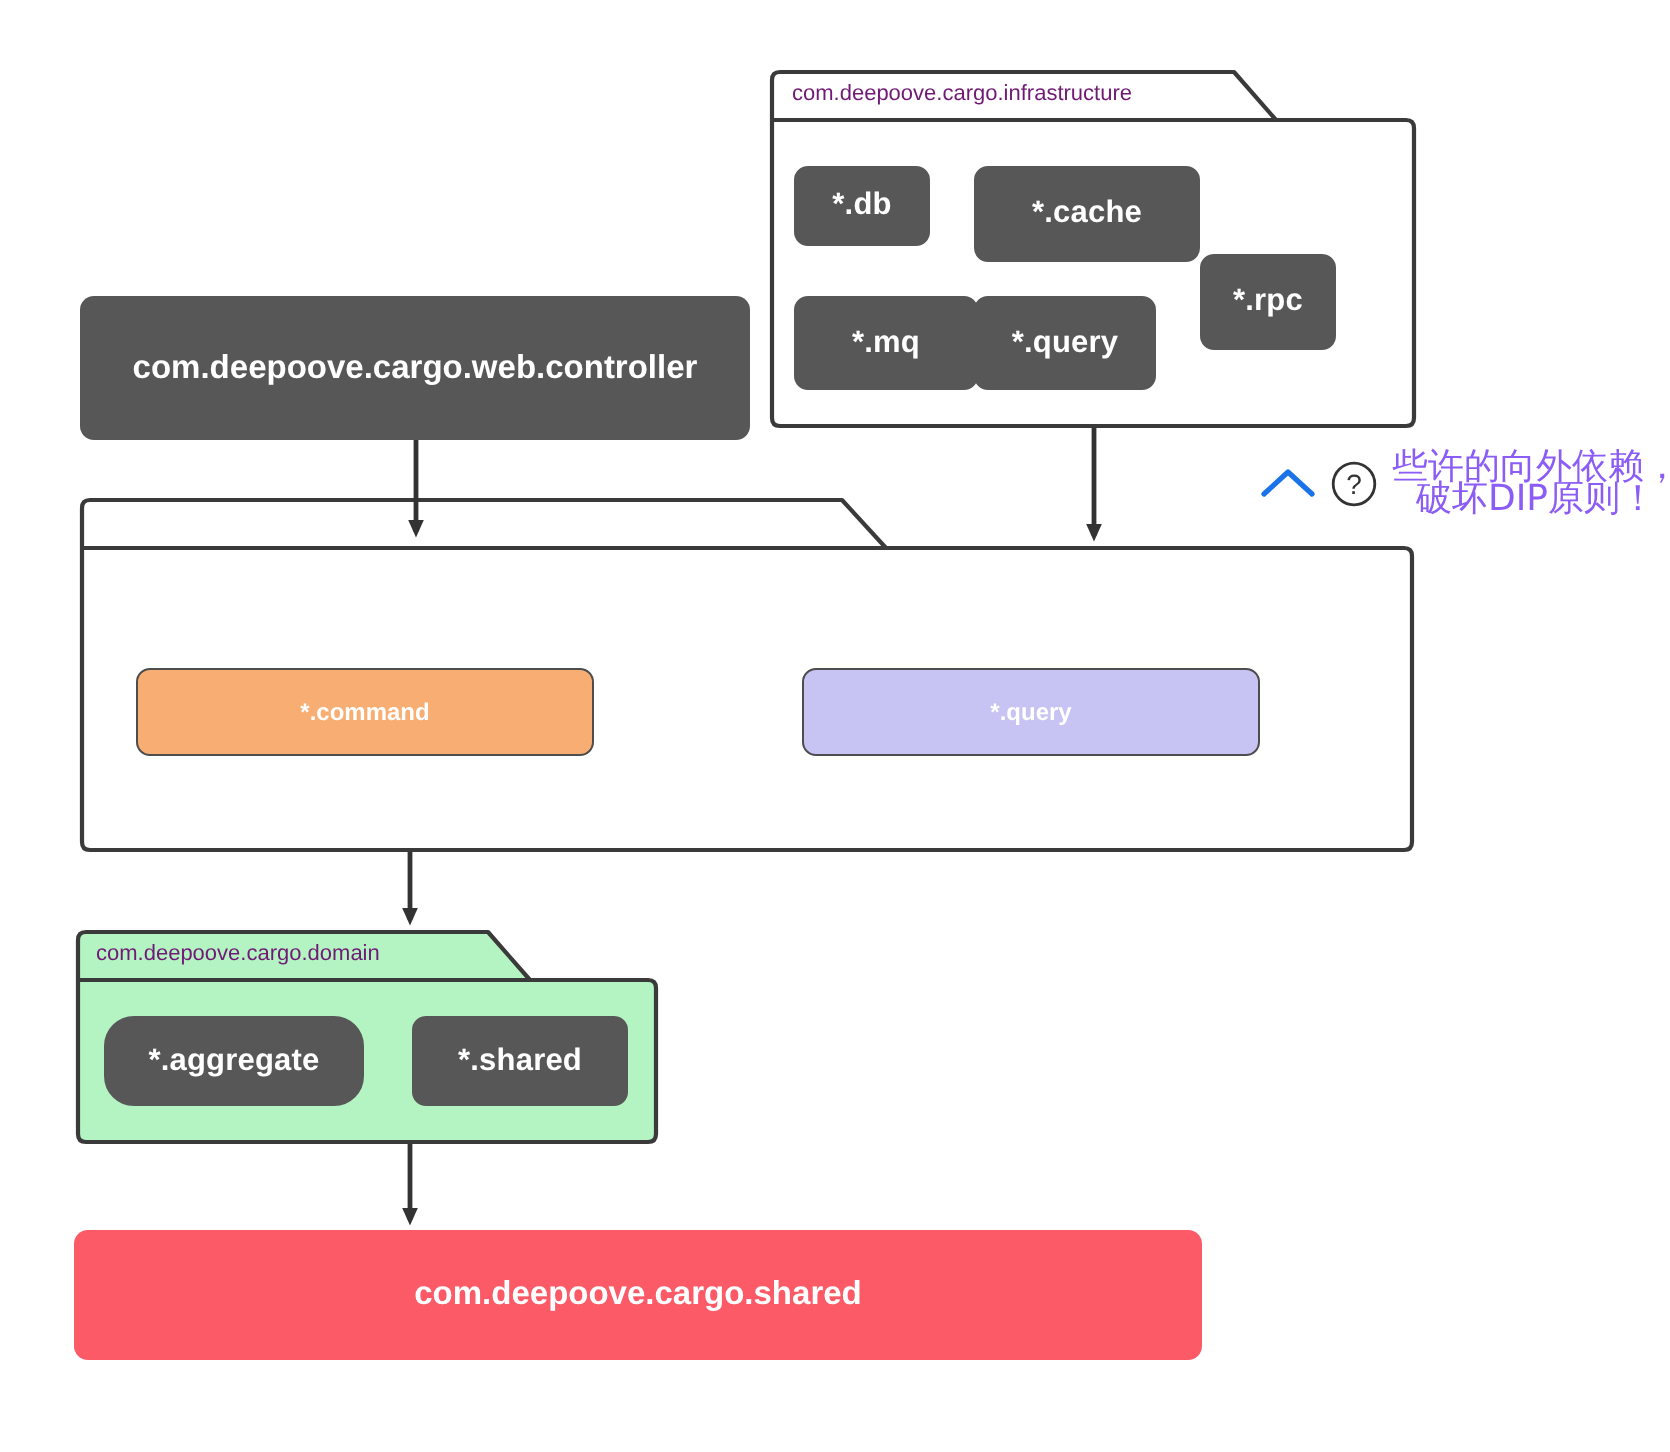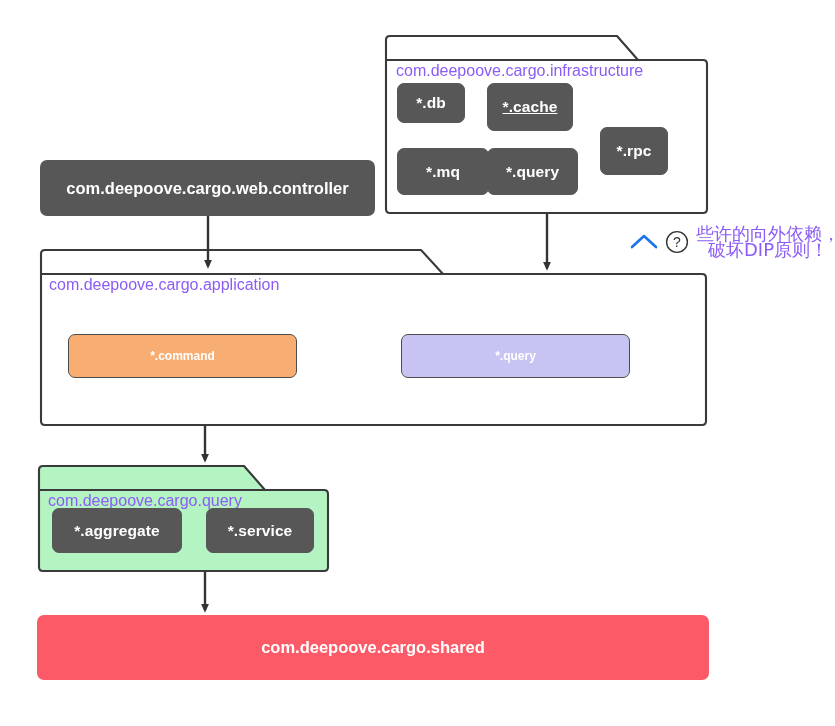--- a/index.html
+++ b/index.html
@@ -82,25 +82,24 @@
     align-items: center;
     justify-content: center;
     font-weight: bold;
     font-size: 16.5px;
     box-sizing: border-box;
   }
 
   
   .pkg-label {
     position: absolute;
-    font-size: 16px;
-    color: #8b5cf6;
+    font-size: 11px;
+    color: #701a75;
     white-space: nowrap;
     font-weight: normal;
-    margin-top: 21px;
   }
 
   
   .annot-wrap {
     position: absolute;
     display: flex;
     align-items: center;
     gap: 7px;
   }
   .annot-text {
@@ -143,38 +142,37 @@
     <line x1="547" y1="214" x2="547" y2="268" stroke="#333333" stroke-width="2.4" marker-end="url(#arrowhead)"></line>
 
     <line x1="205" y1="426" x2="205" y2="460" stroke="#333333" stroke-width="2.4" marker-end="url(#arrowhead)"></line>
 
     <line x1="205" y1="572" x2="205" y2="610" stroke="#333333" stroke-width="2.4" marker-end="url(#arrowhead)"></line>
   </svg>
 
   <div class="pkg-label" style="left:396px; top:41px;">com.deepoove.cargo.infrastructure</div>
 
   <div class="tile small" style="left:397px; top:83px; width:68px; height:40px;">*.db</div>
-  <div class="tile small" style="left:487px; top:83px; width:86px; height:48px;text-decoration:underline;">*.cache</div>
+  <div class="tile small" style="left:487px; top:83px; width:113px; height:48px;">*.cache</div>
   <div class="tile small" style="left:600px; top:83px; width:68px; height:48px;margin-top:44px;">*.rpc</div>
   <div class="tile small" style="left:397px; top:148px; width:92px; height:47px;">*.mq</div>
   <div class="tile small" style="left:487px; top:148px; width:91px; height:47px;">*.query</div>
 
-  <div class="band-dark" style="left:40px; top:160px; width:335px; height:56px;">com.deepoove.cargo.web.controller</div>
+  <div class="band-dark" style="left:40px; top:148px; width:335px; height:72px;">com.deepoove.cargo.web.controller</div>
 
-  <div class="pkg-label" style="left:49px; top:255px;">com.deepoove.cargo.application</div>
 
   <div class="cq" style="left:68px; top:334px; width:229px; height:44px; background:#F8AE72;">*.command</div>
   <div class="cq" style="left:401px; top:334px; width:229px; height:44px; background:#C7C3F2;">*.query</div>
 
-  <div class="pkg-label" style="left:48px; top:471px;">com.deepoove.cargo.query</div>
+  <div class="pkg-label" style="left:48px; top:471px;">com.deepoove.cargo.domain</div>
 
-  <div class="tile small" style="left:52px; top:508px; width:130px; height:45px;">*.aggregate</div>
-  <div class="tile small" style="left:206px; top:508px; width:108px; height:45px;">*.service</div>
+  <div class="tile small" style="left:52px; top:508px; width:130px; height:45px;border-radius:15px;">*.aggregate</div>
+  <div class="tile small" style="left:206px; top:508px; width:108px; height:45px;">*.shared</div>
 
-  <div class="band-shared" style="left:37px; top:615px; width:672px; height:65px; background:#FB5A66;">com.deepoove.cargo.shared</div>
+  <div class="band-shared" style="left:37px; top:615px; width:564px; height:65px; background:#FB5A66;">com.deepoove.cargo.shared</div>
 
   <div class="annot-wrap" style="left:630px; top:226px;">
 
     <span>
       <svg class="icon-svg" width="28" height="20" viewBox="0 0 28 20">
         <polyline points="2,15 14,4 26,15" fill="none" stroke="#1a73e8" stroke-width="2.6" stroke-linecap="round" stroke-linejoin="round"></polyline>
       </svg>
     </span>
 
     <span>

